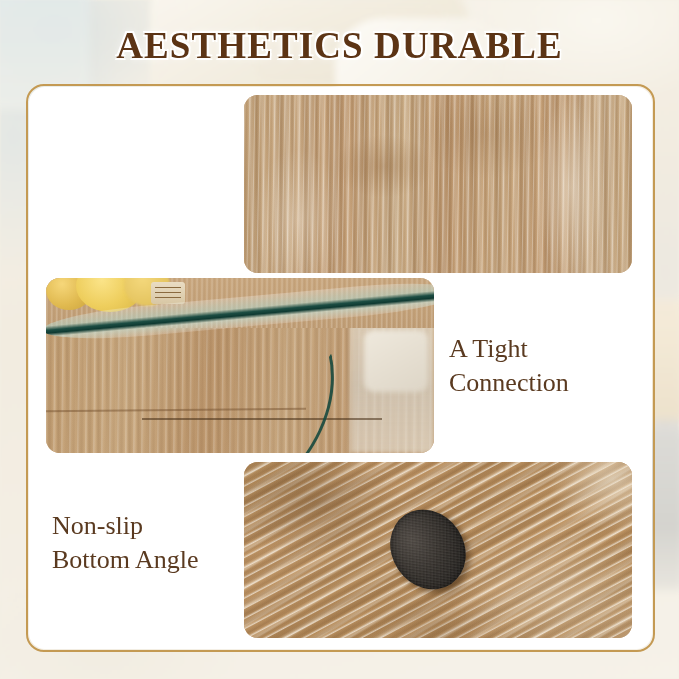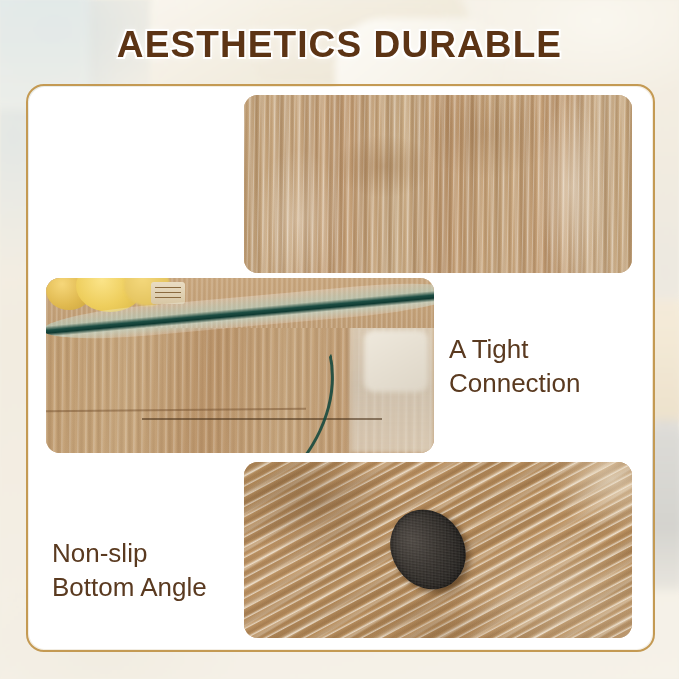--- a/index.html
+++ b/index.html
@@ -6,21 +6,21 @@
     margin: 0;
     padding: 0;
     background: #ffffff;
   }
 
   #stage {
     position: relative;
     width: 679px;
     height: 679px;
     overflow: hidden;
-    font-family: Liberation Sans, sans-serif;
+    font-family: Liberation Serif, serif;
     background: #f4efe4;
   }
 
   
   .bg-photo {
     position: absolute;
     inset: 0;
     background:
       radial-gradient(ellipse 200px 150px at 8% 4%, rgba(214,222,222,0.85) 0%, rgba(214,222,222,0) 70%),
       radial-gradient(ellipse 160px 200px at 2% 20%, rgba(223,229,228,0.8) 0%, rgba(223,229,228,0) 72%),
@@ -124,21 +124,21 @@
   
   .feat-label {
     position: absolute;
     color: #5a3a20;
     font-size: 26px;
     line-height: 34px;
     white-space: pre-line;
   }
   #label-1 { left: 52px;  top: 145px; }
   #label-2 { left: 449px; top: 332px; }
-  #label-3 { left: 52px;  top: 536px; }
+  #label-3 { left: 52px;  top: 509px; }
 
   
   .panel {
     position: absolute;
     border-radius: 14px;
     overflow: hidden;
     background: #c4a077;
   }
   #panel-1 { left: 244px; top: 95px;  width: 388px; height: 178px; }
   #panel-2 { left: 46px;  top: 278px; width: 388px; height: 175px; }

